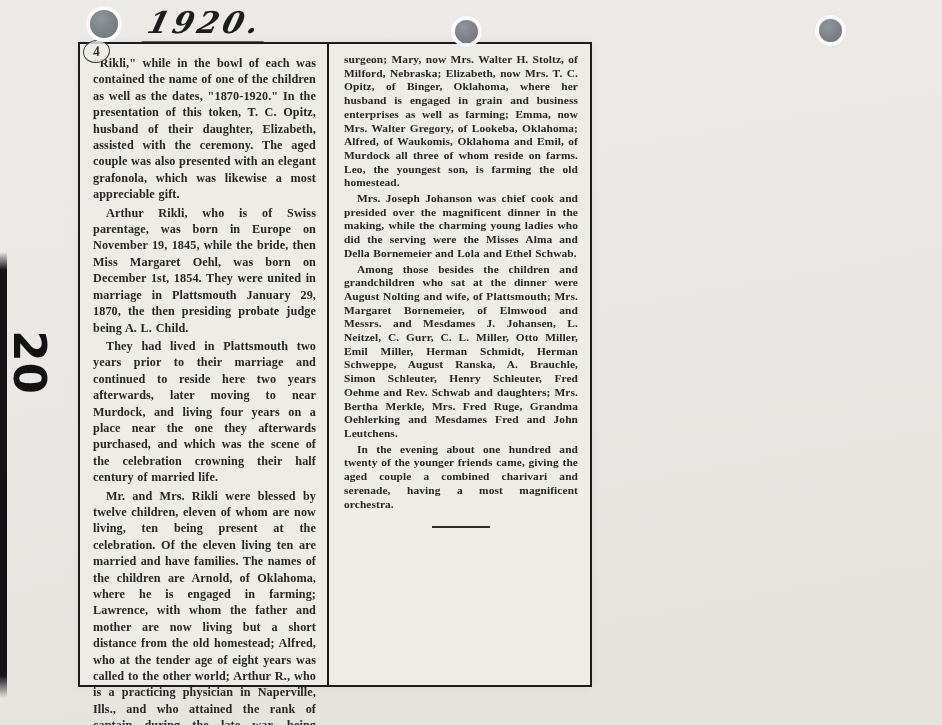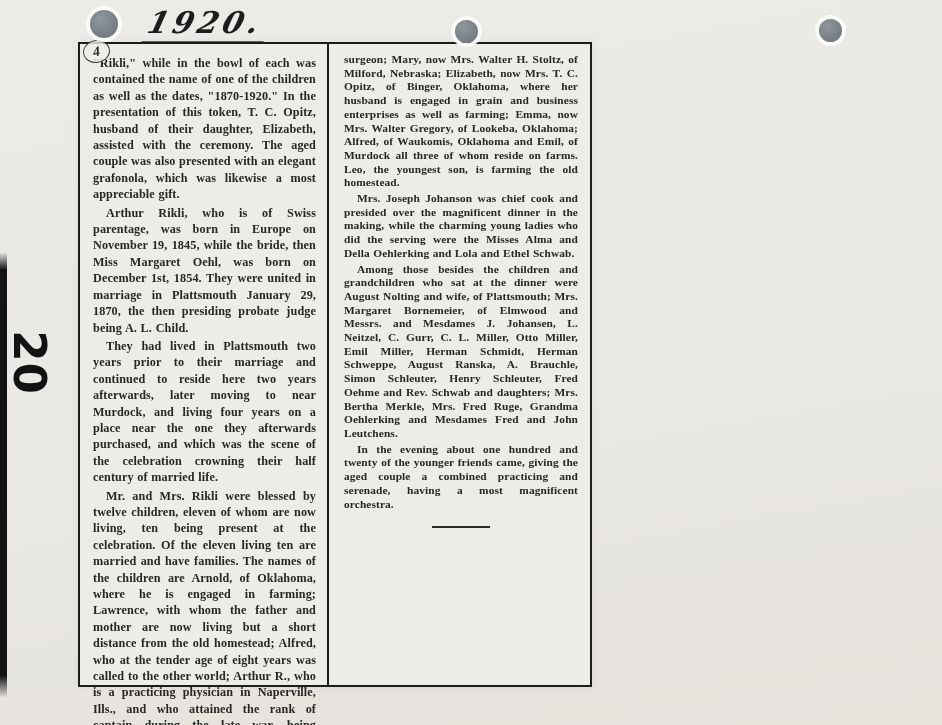--- a/index.html
+++ b/index.html
@@ -95,20 +95,20 @@
 
   <div class="clipping">
     <div class="col col-left">
         <p class="para"><span>"Rikli," while in the bowl of each was contained the name of one of the children as well as the dates, "1870-1920." In the presentation of this token, T. C. Opitz, husband of their daughter, Elizabeth, assisted with the ceremony. The aged couple was also presented with an elegant grafonola, which was likewise a most appreciable gift.</span></p>
         <p class="para indent"><span class="hand-underline">Arthur Rikli, who is of Swiss parentage, was born in Europe on November 19, 1845, while the bride, then Miss Margaret Oehl, was born on December 1st, 1854.</span><span> They were united in marriage in Plattsmouth </span><span class="hand-underline">January 29, 1870,</span><span> the then presiding probate judge being A. L. Child.</span></p>
         <p class="para indent"><span>They had lived in Plattsmouth two years prior to their marriage and continued to reside here two years afterwards, later moving to near Murdock, and living four years on a place near the one they afterwards purchased, and which was the scene of the celebration crowning their half century of married life.</span></p>
         <p class="para indent"><span>Mr. and Mrs. Rikli were blessed by twelve children, eleven of whom are now living, ten being present at the celebration. Of the eleven living ten are married and have families. The names of the children are Arnold, of Oklahoma, where he is engaged in farming; Lawrence, with whom the father and mother are now living but a short distance from the old homestead; Alfred, who at the tender age of eight years was called to the other world; Arthur R., who is a practicing physician in Naperville, Ills., and who attained the rank of captain during the late war, being stationed at Camp Greenlee, Georgia, where he was camp</span></p>
       </div>
     <div class="col col-right">
         <p class="para"><span>surgeon; Mary, now Mrs. Walter H. Stoltz, of Milford, Nebraska; Elizabeth, now Mrs. T. C. Opitz, of Binger, Oklahoma, where her husband is engaged in grain and business enterprises as well as farming; Emma, now Mrs. Walter Gregory, of Lookeba, Oklahoma; Alfred, of Waukomis, Oklahoma and Emil, of Murdock all three of whom reside on farms. Leo, the youngest son, is farming the old homestead.</span></p>
-        <p class="para indent"><span>Mrs. Joseph Johanson was chief cook and presided over the magnificent dinner in the making, while the charming young ladies who did the serving were the Misses Alma and Della Oehlerking and Lola and Ethel Schwab.</span></p>
+        <p class="para indent"><span>Mrs. Joseph Johanson was chief cook and presided over the magnificent dinner in the making, while the charming young ladies who did the serving were the Misses Alma and Della Bornemeier and Lola and Ethel Schwab.</span></p>
         <p class="para indent"><span>Among those besides the children and grandchildren who sat at the dinner were August Nolting and wife, of Plattsmouth; Mrs. Margaret Bornemeier, of Elmwood and Messrs. and Mesdames J. Johansen, L. Neitzel, C. Gurr, C. L. Miller, Otto Miller, Emil Miller, Herman Schmidt, Herman Schweppe, August Ranska, A. Brauchle, Simon Schleuter, Henry Schleuter, Fred Oehme and Rev. Schwab and daughters; Mrs. Bertha Merkle, Mrs. Fred Ruge, Grandma Oehlerking and Mesdames Fred and John Leutchens.</span></p>
-        <p class="para indent"><span>In the evening about one hundred and twenty of the younger friends came, giving the aged couple a combined practicing and serenade, having a most magnificent orchestra.</span></p>
+        <p class="para indent"><span>In the evening about one hundred and twenty of the younger friends came, giving the aged couple a combined charivari and serenade, having a most magnificent orchestra.</span></p>
         <div class="end-rule"></div>
       </div>
   </div>
 
 </div>
 
 </body></html>

